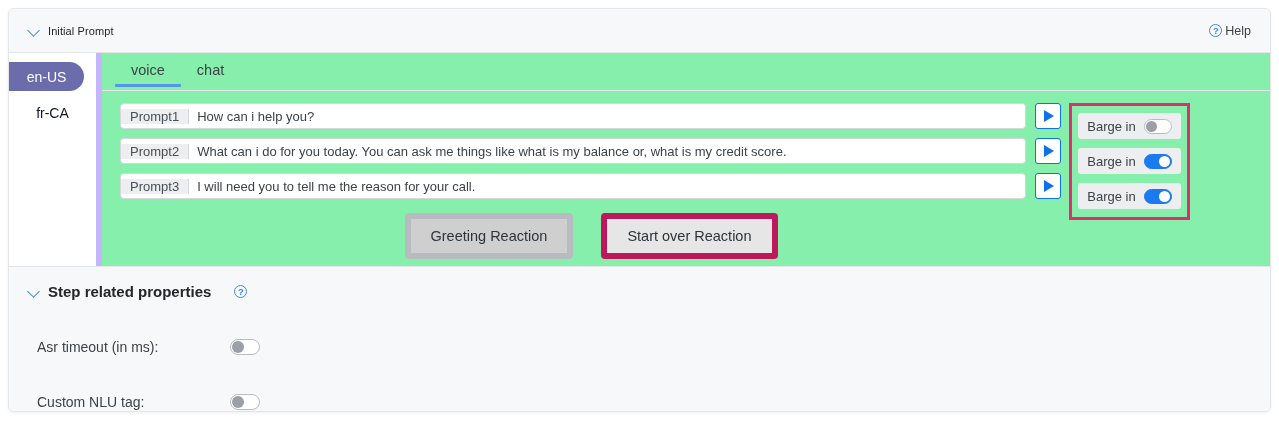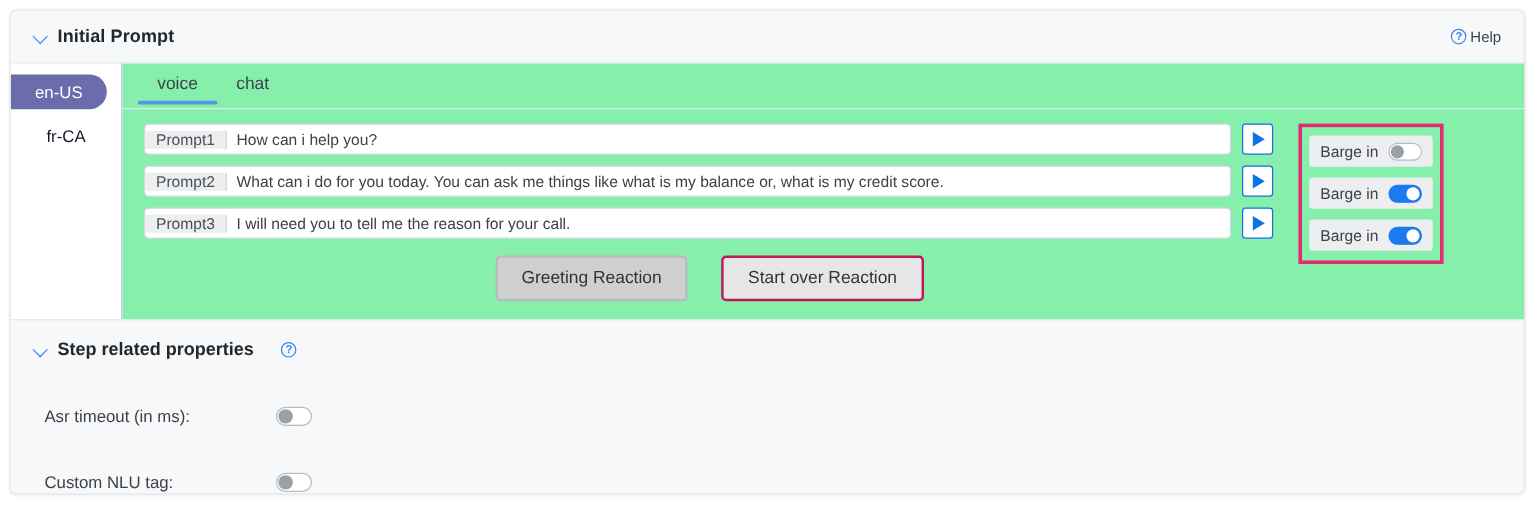--- a/index.html
+++ b/index.html
@@ -57,23 +57,23 @@
     position: absolute;
     left: 1px;
     top: 1px;
     width: 8px;
     height: 8px;
     border-right: 1.6px solid #3a86f0;
     border-bottom: 1.6px solid #3a86f0;
     transform: rotate(45deg);
   }
   .section-title {
-    font-size: 15px;
+    font-size: 11px;
     color: #22272b;
-    font-weight: 700;
+    font-weight: 400;
     letter-spacing: 0.1px;
   }
   .help-wrap {
     margin-left: auto;
     margin-right: 19px;
     display: flex;
     align-items: center;
     gap: 3px;
     cursor: pointer;
   }
@@ -98,21 +98,21 @@
     position: absolute;
     left: 0;
     top: 44px;
     right: 0;
     height: 213px;
     display: flex;
   }
   .lang-col {
     width: 93px;
     flex: none;
-    border-right: 1px solid #c4b5fd;
+    border-right: 6px solid #c4b5fd;
     box-sizing: border-box;
     padding-top: 9px;
     background: #ffffff;
   }
   .lang-item {
     height: 29px;
     display: flex;
     align-items: center;
     justify-content: center;
     font-size: 14px;
@@ -229,21 +229,20 @@
   
   .barge-box {
     position: absolute;
     left: 1060px;
     top: 94px;
     width: 121px;
     height: 117px;
     border: 3px solid #e02f6e;
     box-sizing: border-box;
     padding: 7px 6px;
-    margin-left: 13px;
   }
   .barge-chip {
     display: flex;
     align-items: center;
     justify-content: center;
     gap: 8px;
     height: 26px;
     background: #eceef0;
     border-radius: 3px;
     margin-bottom: 9px;
@@ -297,21 +296,21 @@
     display: flex;
     justify-content: center;
     gap: 28px;
     margin-top: 14px;
     padding-right: 190px;
   }
   .rbtn {
     font-family: "Liberation Sans", sans-serif;
     font-size: 14.5px;
     color: #2f3438;
-    border: 2px solid #be185d;
+    border: 6px solid #be185d;
     border-radius: 4px;
     padding: 9px 20px;
     cursor: pointer;
     background: #e6e6e6;
   }
   .rbtn.pressed {
     background: #cfcfcf;
     border-color: #b8bcc0;
   }
 

